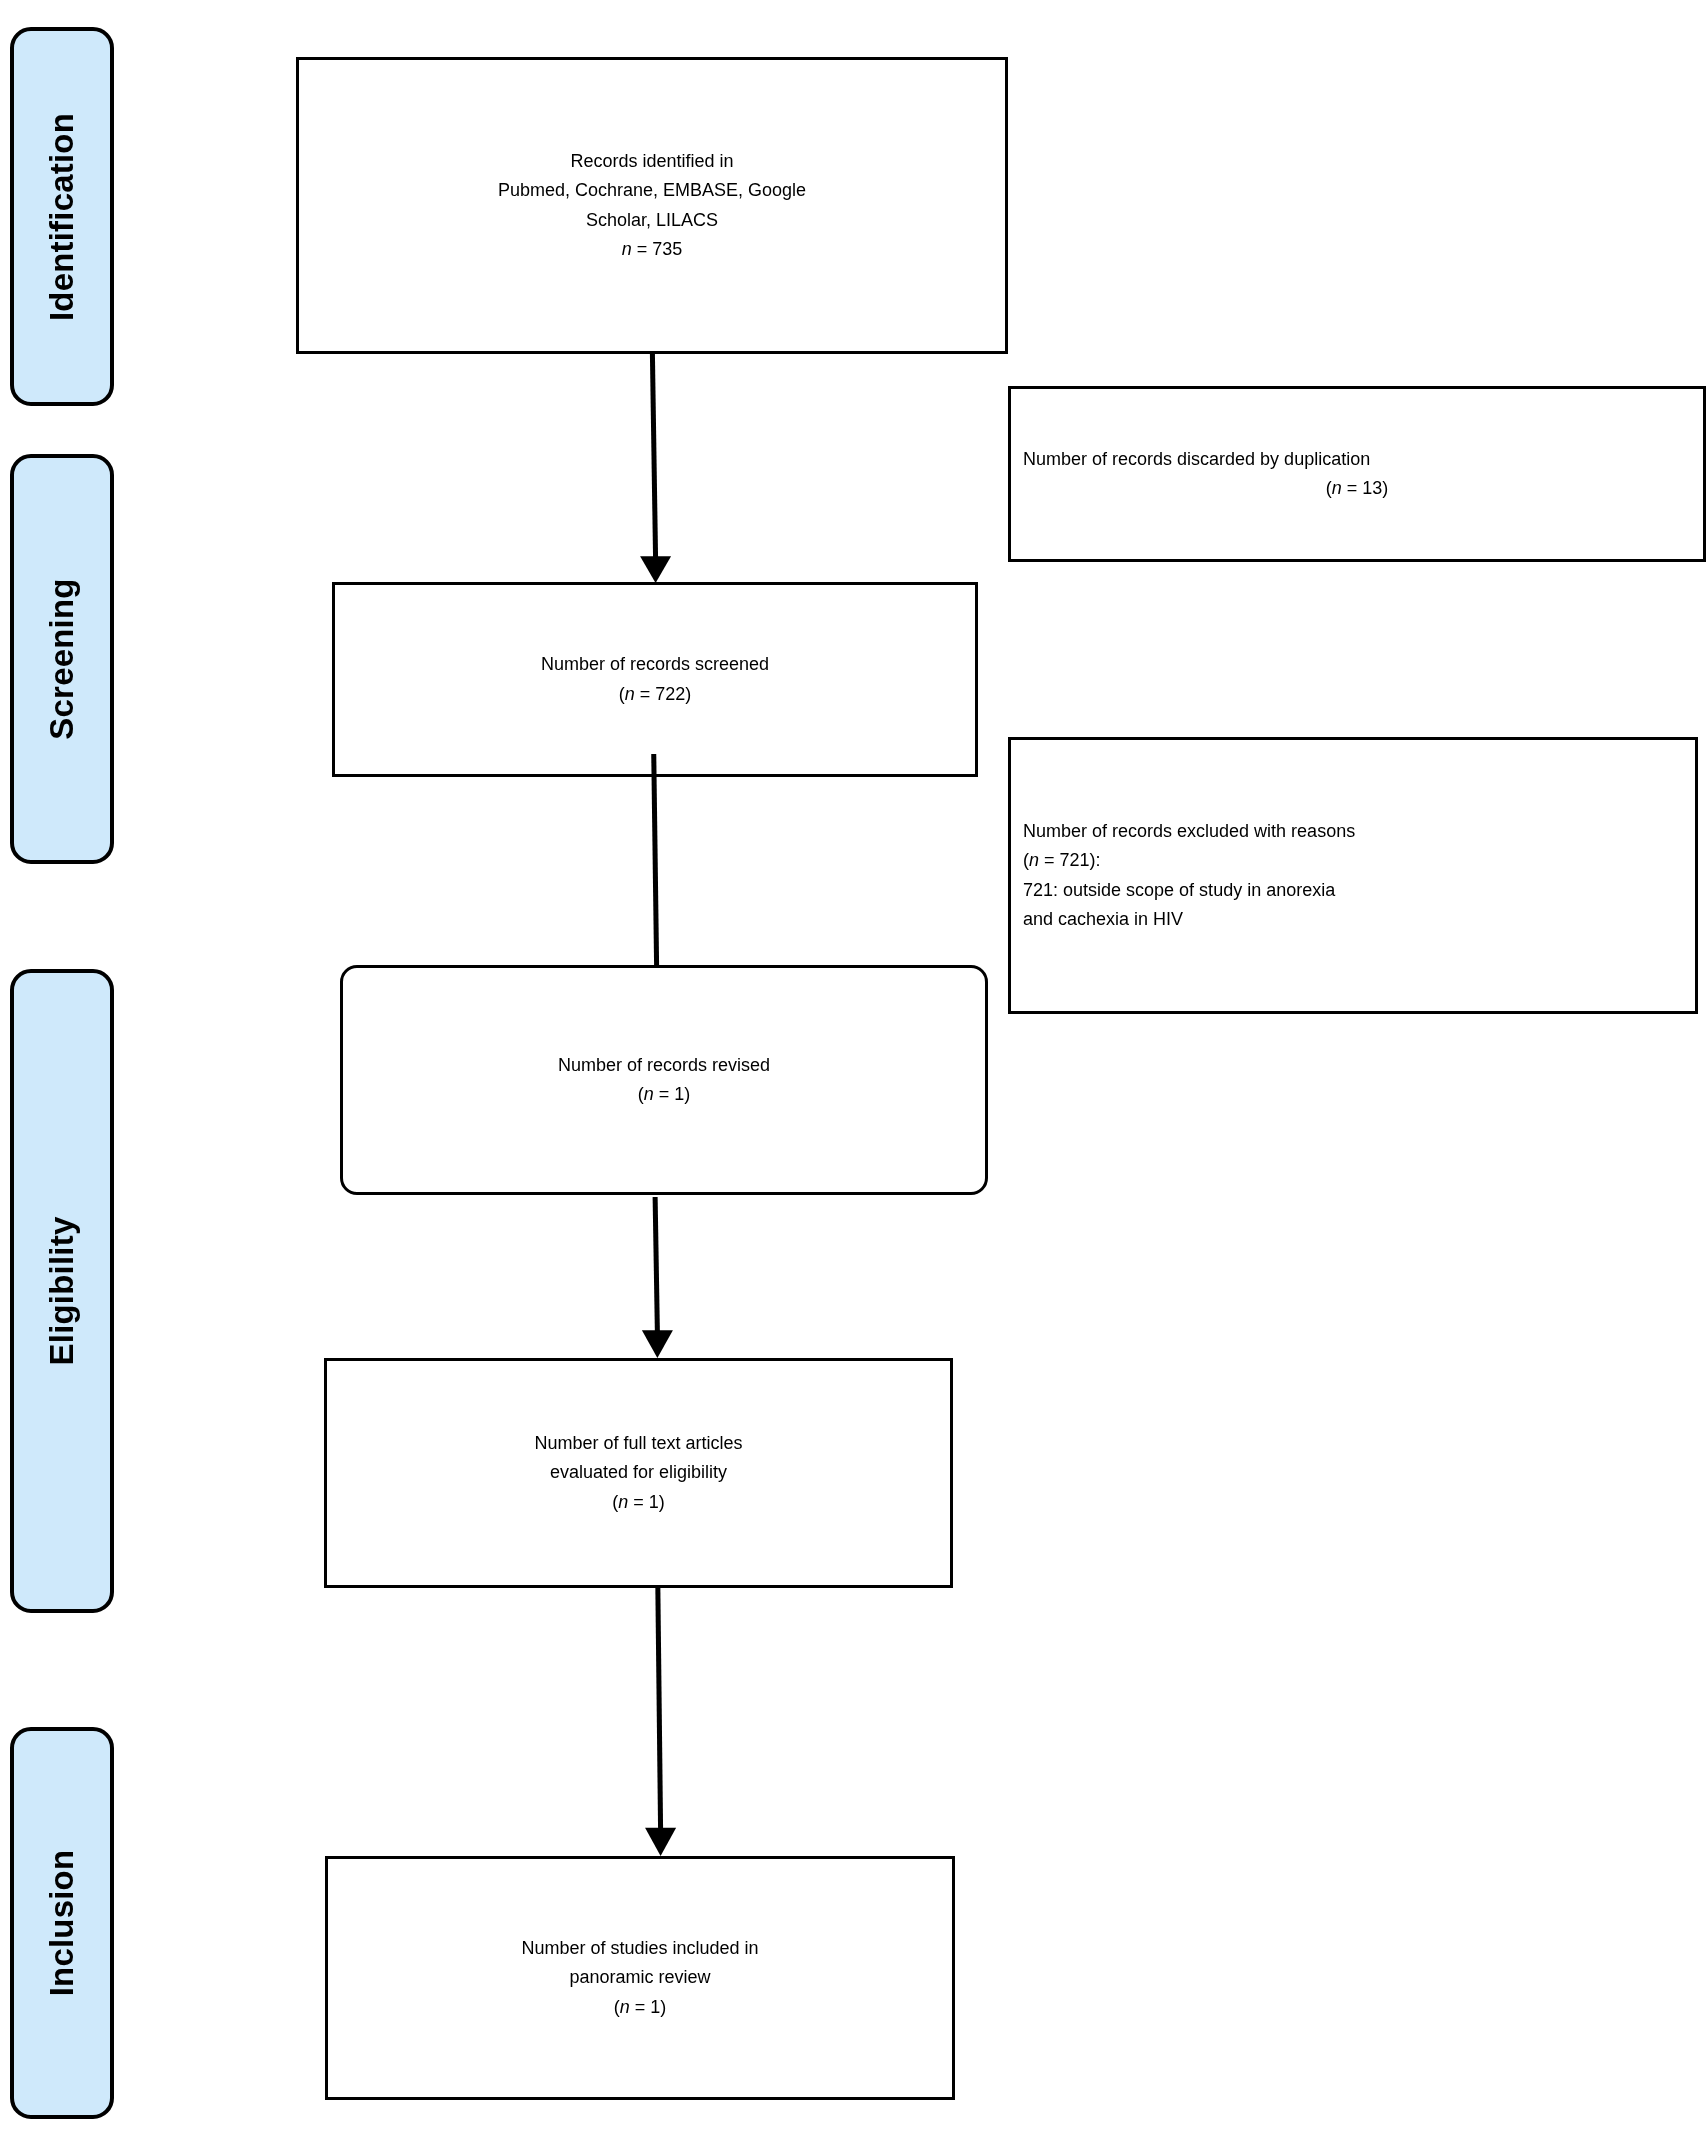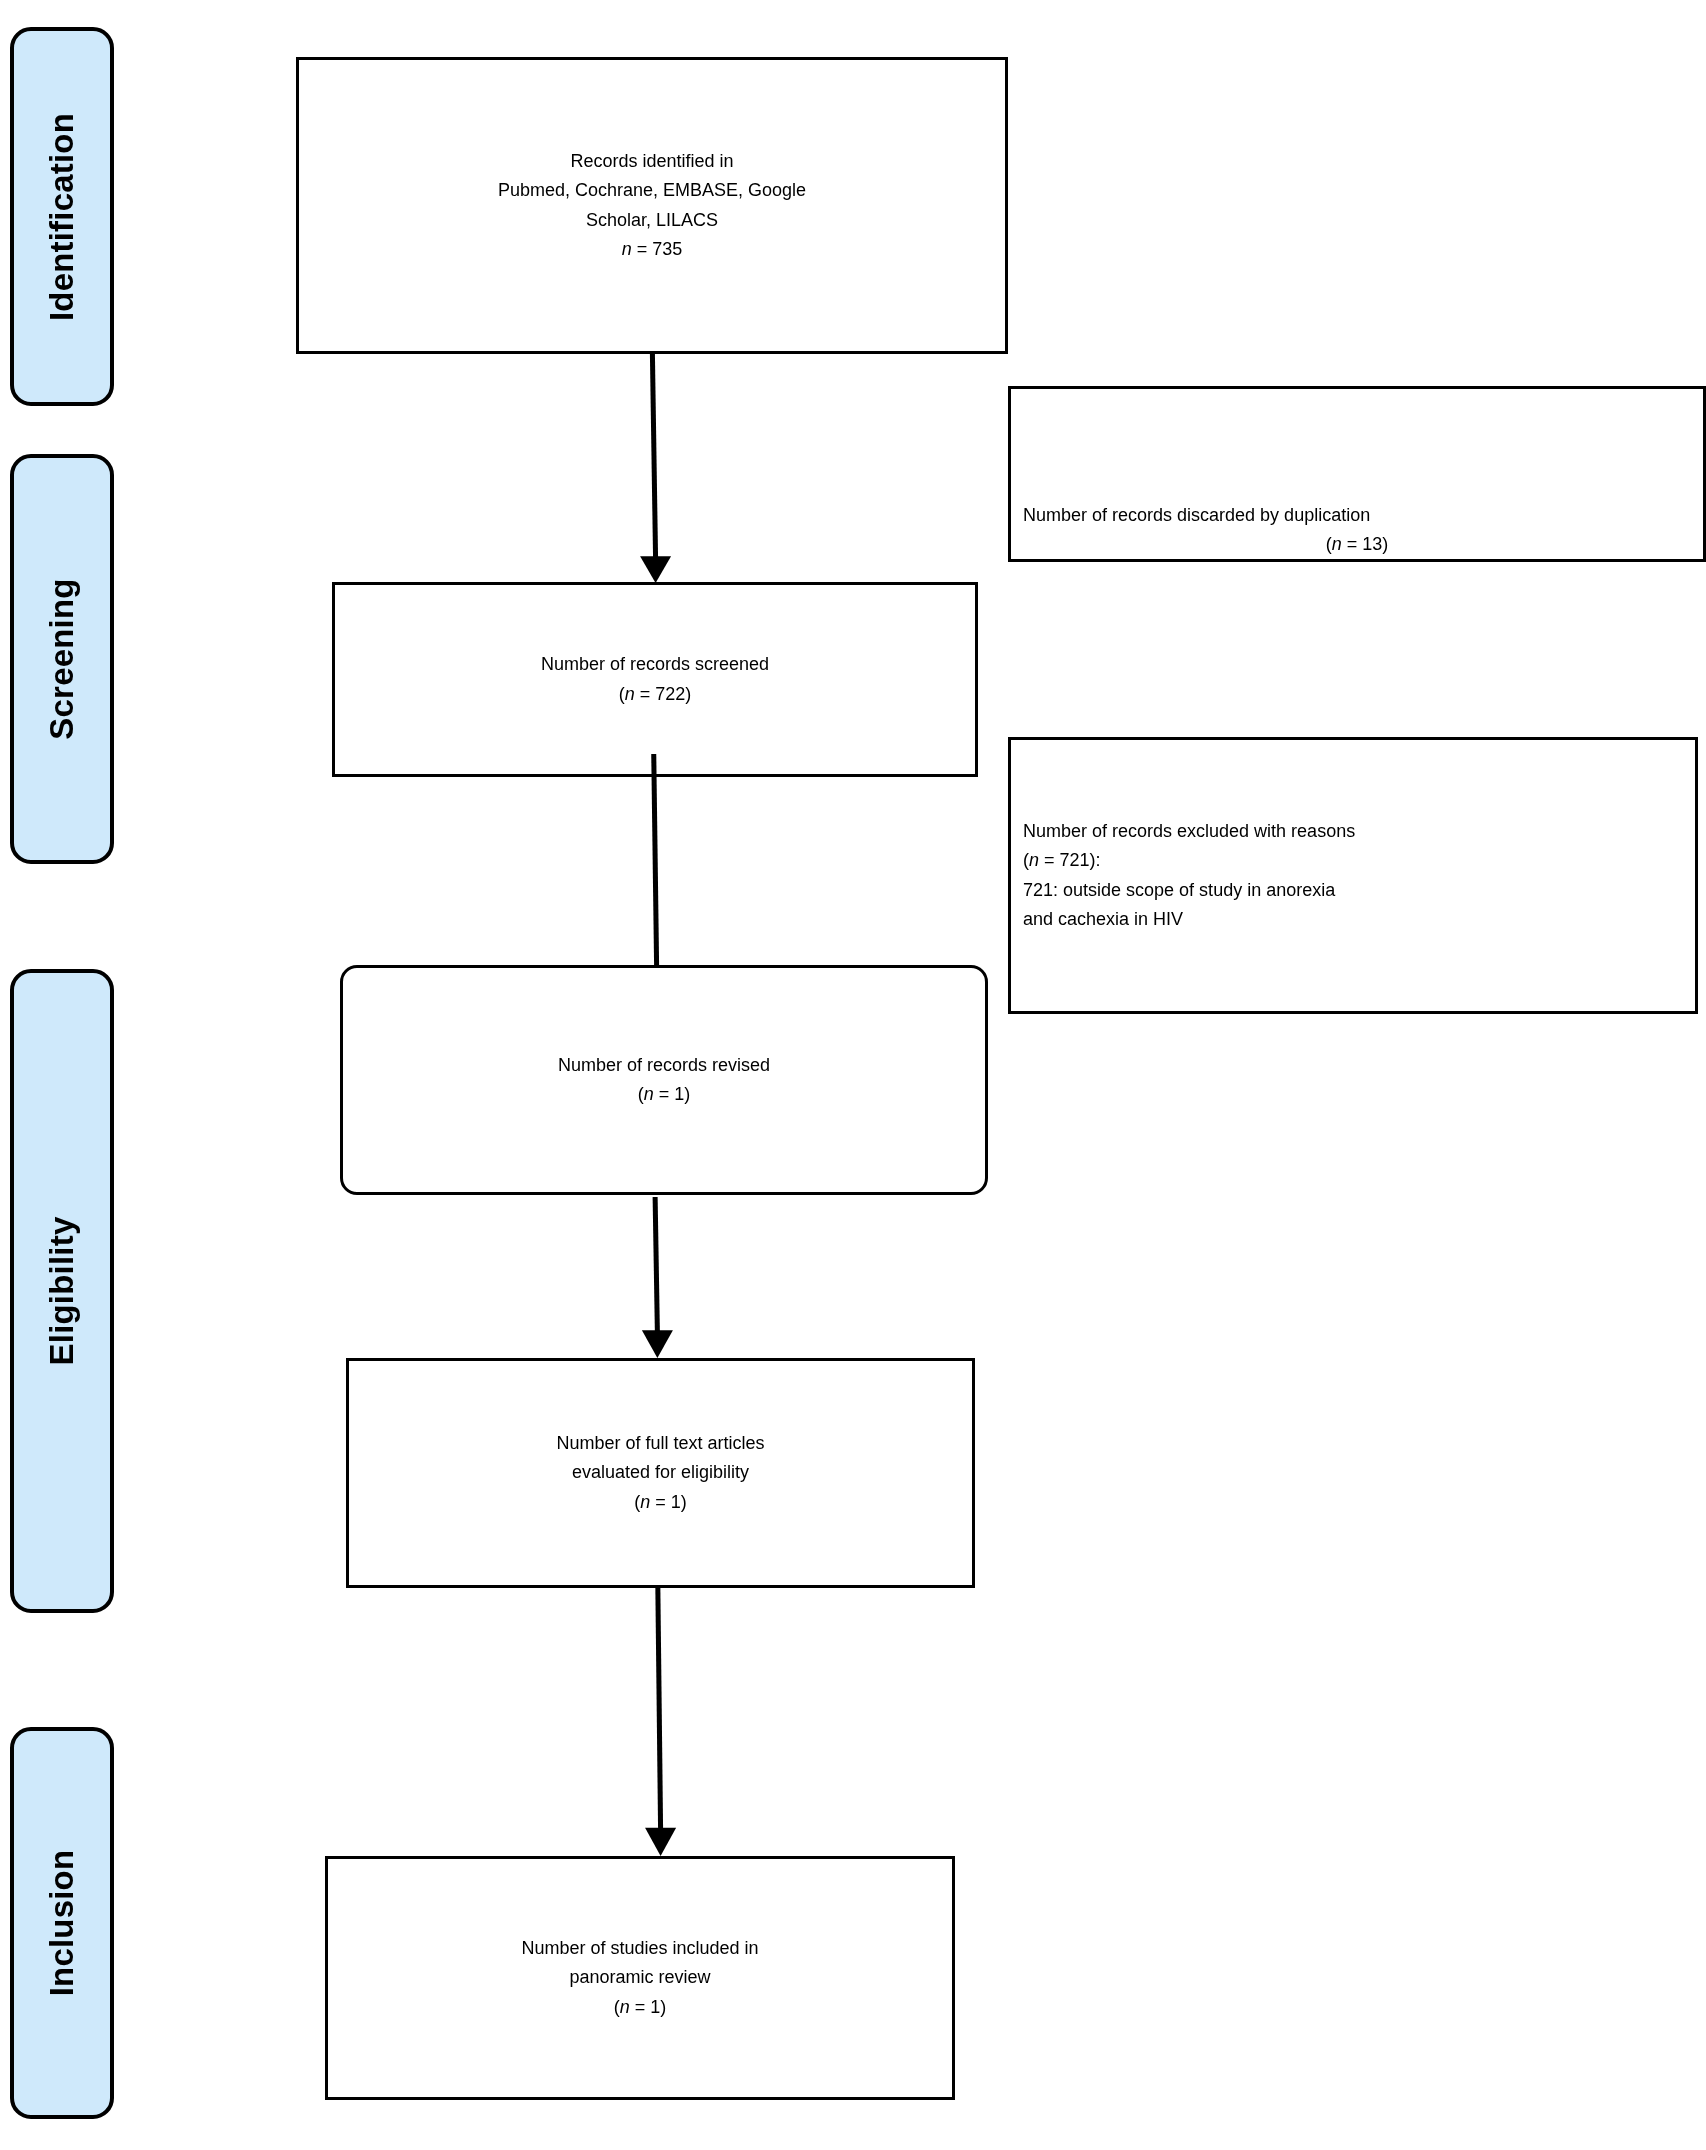--- a/index.html
+++ b/index.html
@@ -114,21 +114,21 @@
     <div class="line"><i>n</i><span> = </span><span>735</span></div>
   </div>
 
   <div class="arrow" style="left:634px; top:353px; width:55px; height:230px;">
     <svg width="55" height="230" viewBox="0 0 120 505">
       <line x1="40" y1="0" x2="47" y2="452" stroke="#000" stroke-width="11"></line>
       <polygon points="13,446 81,446 47,505" fill="#000"></polygon>
     </svg>
   </div>
 
-  <div class="flow-box left-align" style="left:1008px; top:386px; width:698px; height:176px;justify-content:flex-end;">
+  <div class="flow-box left-align" style="left:1008px; top:386px; width:698px; height:176px;">
     <div class="line">Number of records discarded by duplication</div>
     <div class="line" style="text-align:center;"><span>(</span><i>n</i><span> = </span><span>13</span><span>)</span></div>
   </div>
 
   <div class="flow-box" style="left:332px; top:582px; width:646px; height:195px;">
     <div class="line">Number of records screened</div>
     <div class="line"><span>(</span><i>n</i><span> = </span><span>722</span><span>)</span></div>
   </div>
 
   <div class="arrow" style="left:634px; top:754px; width:55px; height:261px;">
@@ -150,21 +150,21 @@
     <div class="line"><span>(</span><i>n</i><span> = </span><span>1</span><span>)</span></div>
   </div>
 
   <div class="arrow" style="left:634px; top:1197px; width:55px; height:161px;">
     <svg width="55" height="161" viewBox="0 0 120 353">
       <line x1="46" y1="0" x2="51" y2="298" stroke="#000" stroke-width="11"></line>
       <polygon points="17,292 85,292 51,353" fill="#000"></polygon>
     </svg>
   </div>
 
-  <div class="flow-box" style="left:346px; top:1358px; width:629px; height:230px;">
+  <div class="flow-box" style="left:324px; top:1358px; width:629px; height:230px;">
     <div class="line">Number of full text articles</div>
     <div class="line">evaluated for eligibility</div>
     <div class="line"><span>(</span><i>n</i><span> = </span><span>1</span><span>)</span></div>
   </div>
 
   <div class="arrow" style="left:634px; top:1588px; width:55px; height:268px;">
     <svg width="55" height="268" viewBox="0 0 120 587">
       <line x1="52" y1="0" x2="58" y2="531" stroke="#000" stroke-width="11"></line>
       <polygon points="24,525 92,525 58,587" fill="#000"></polygon>
     </svg>

